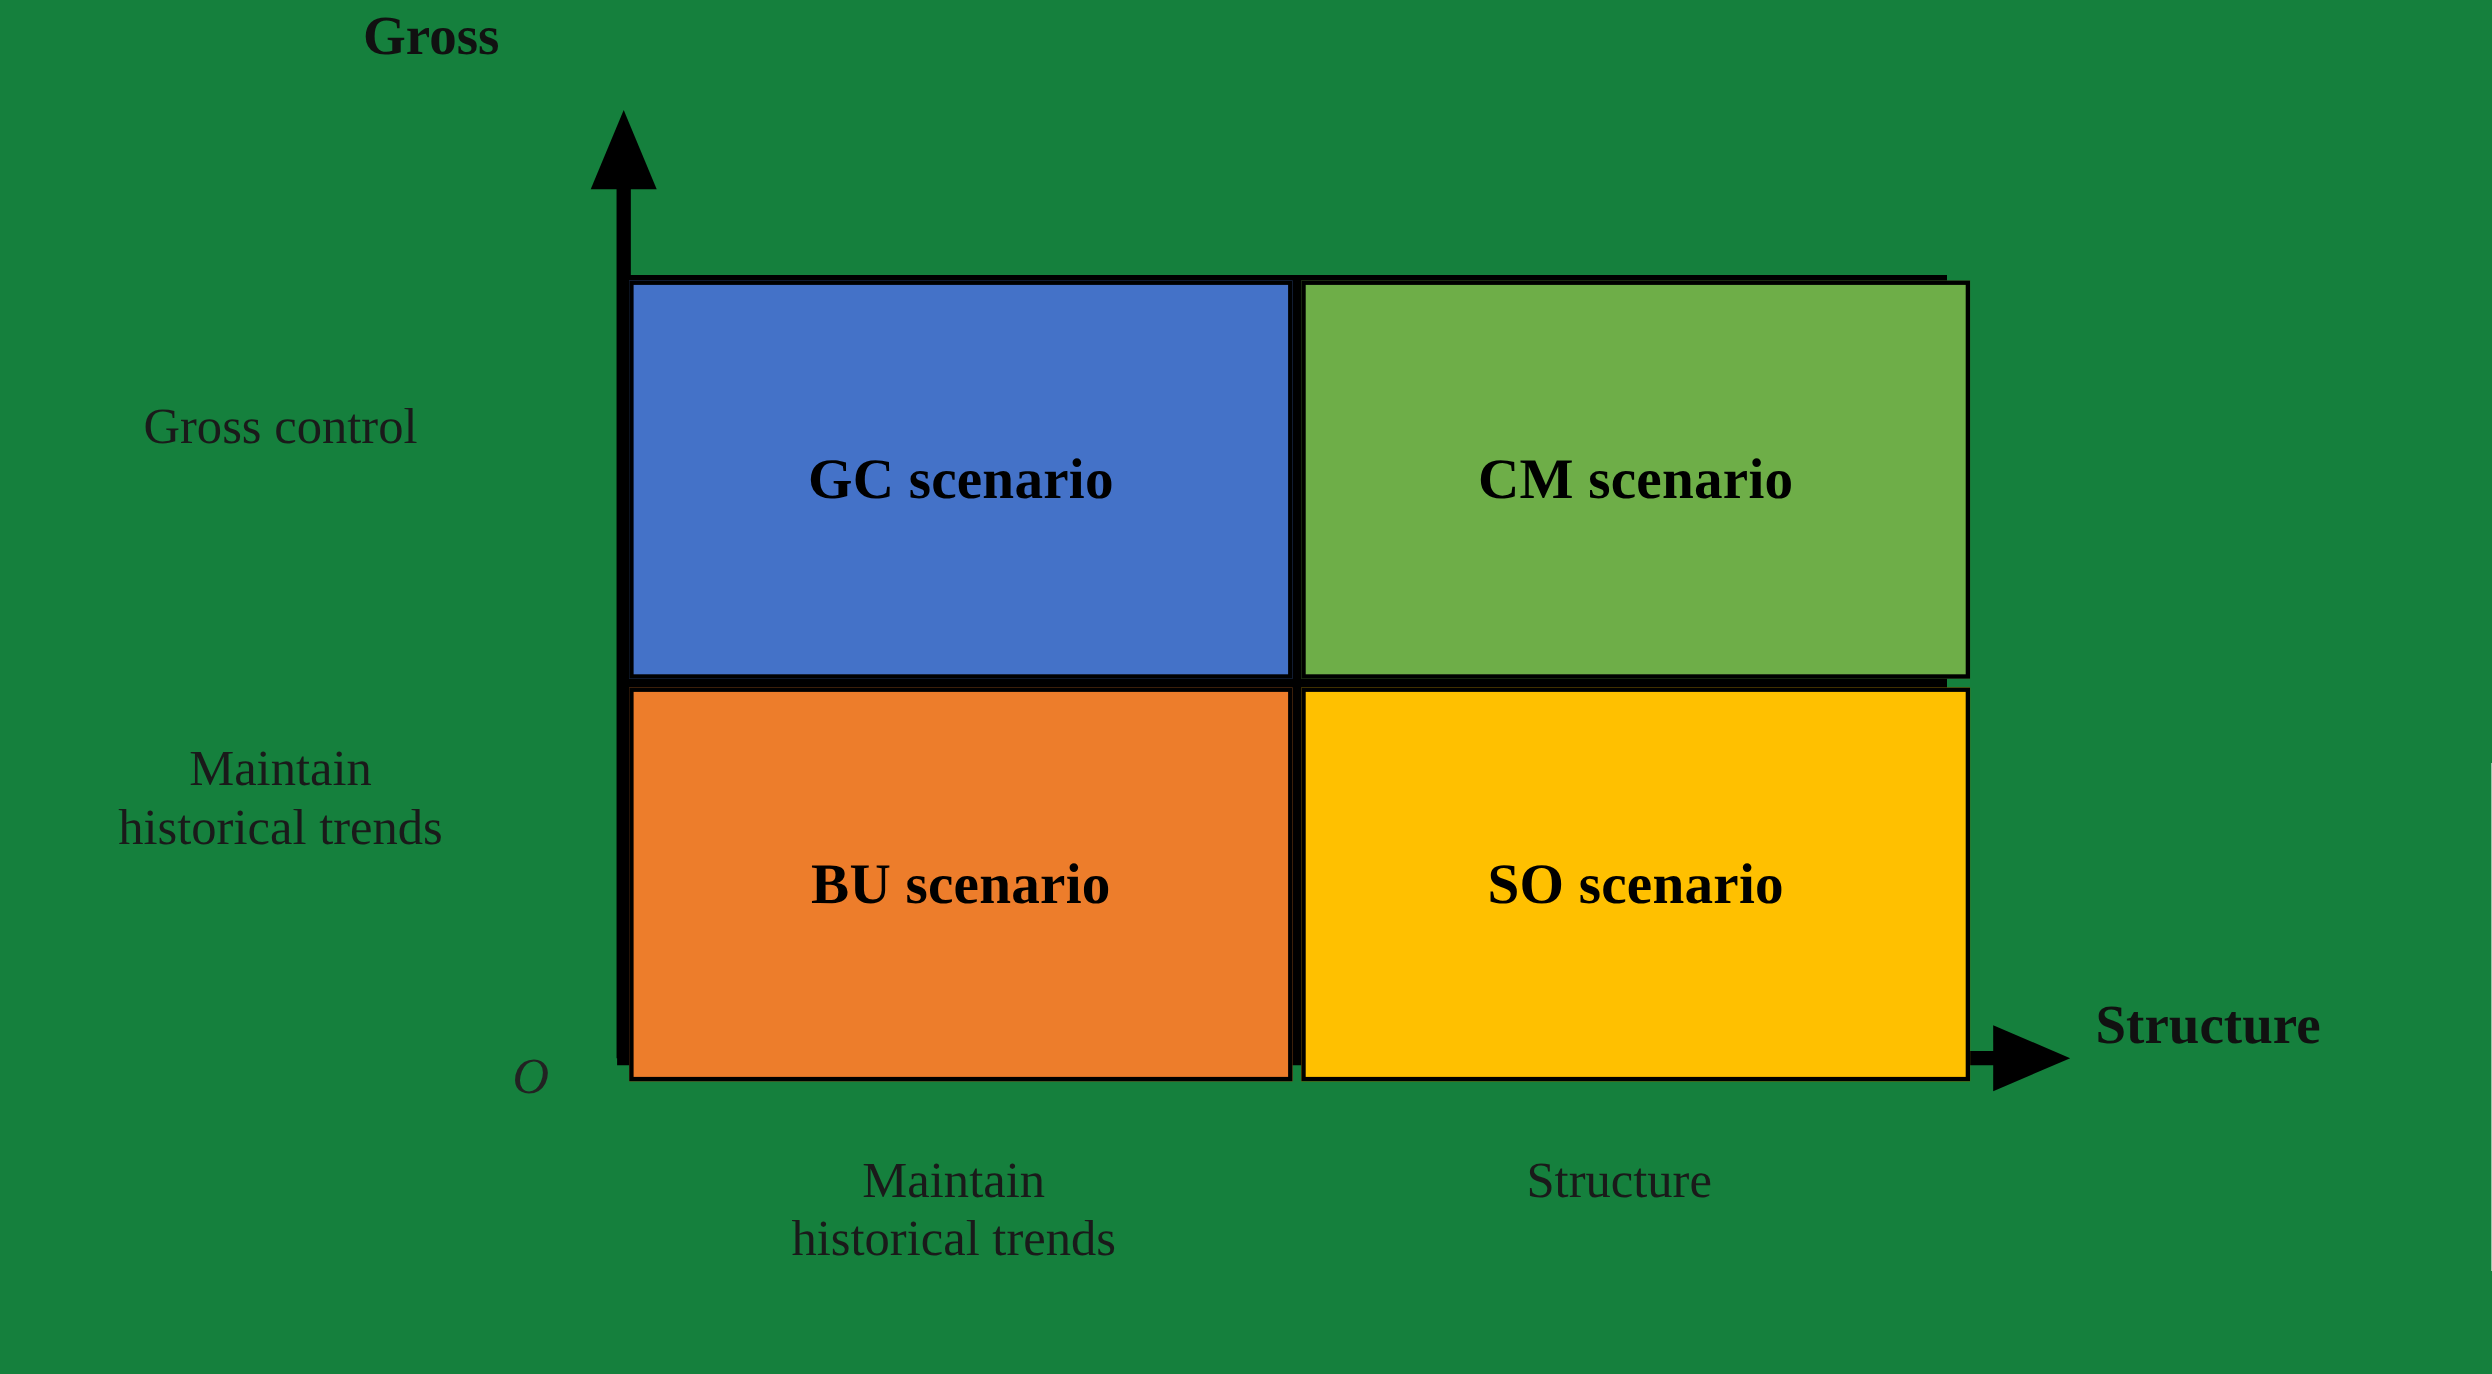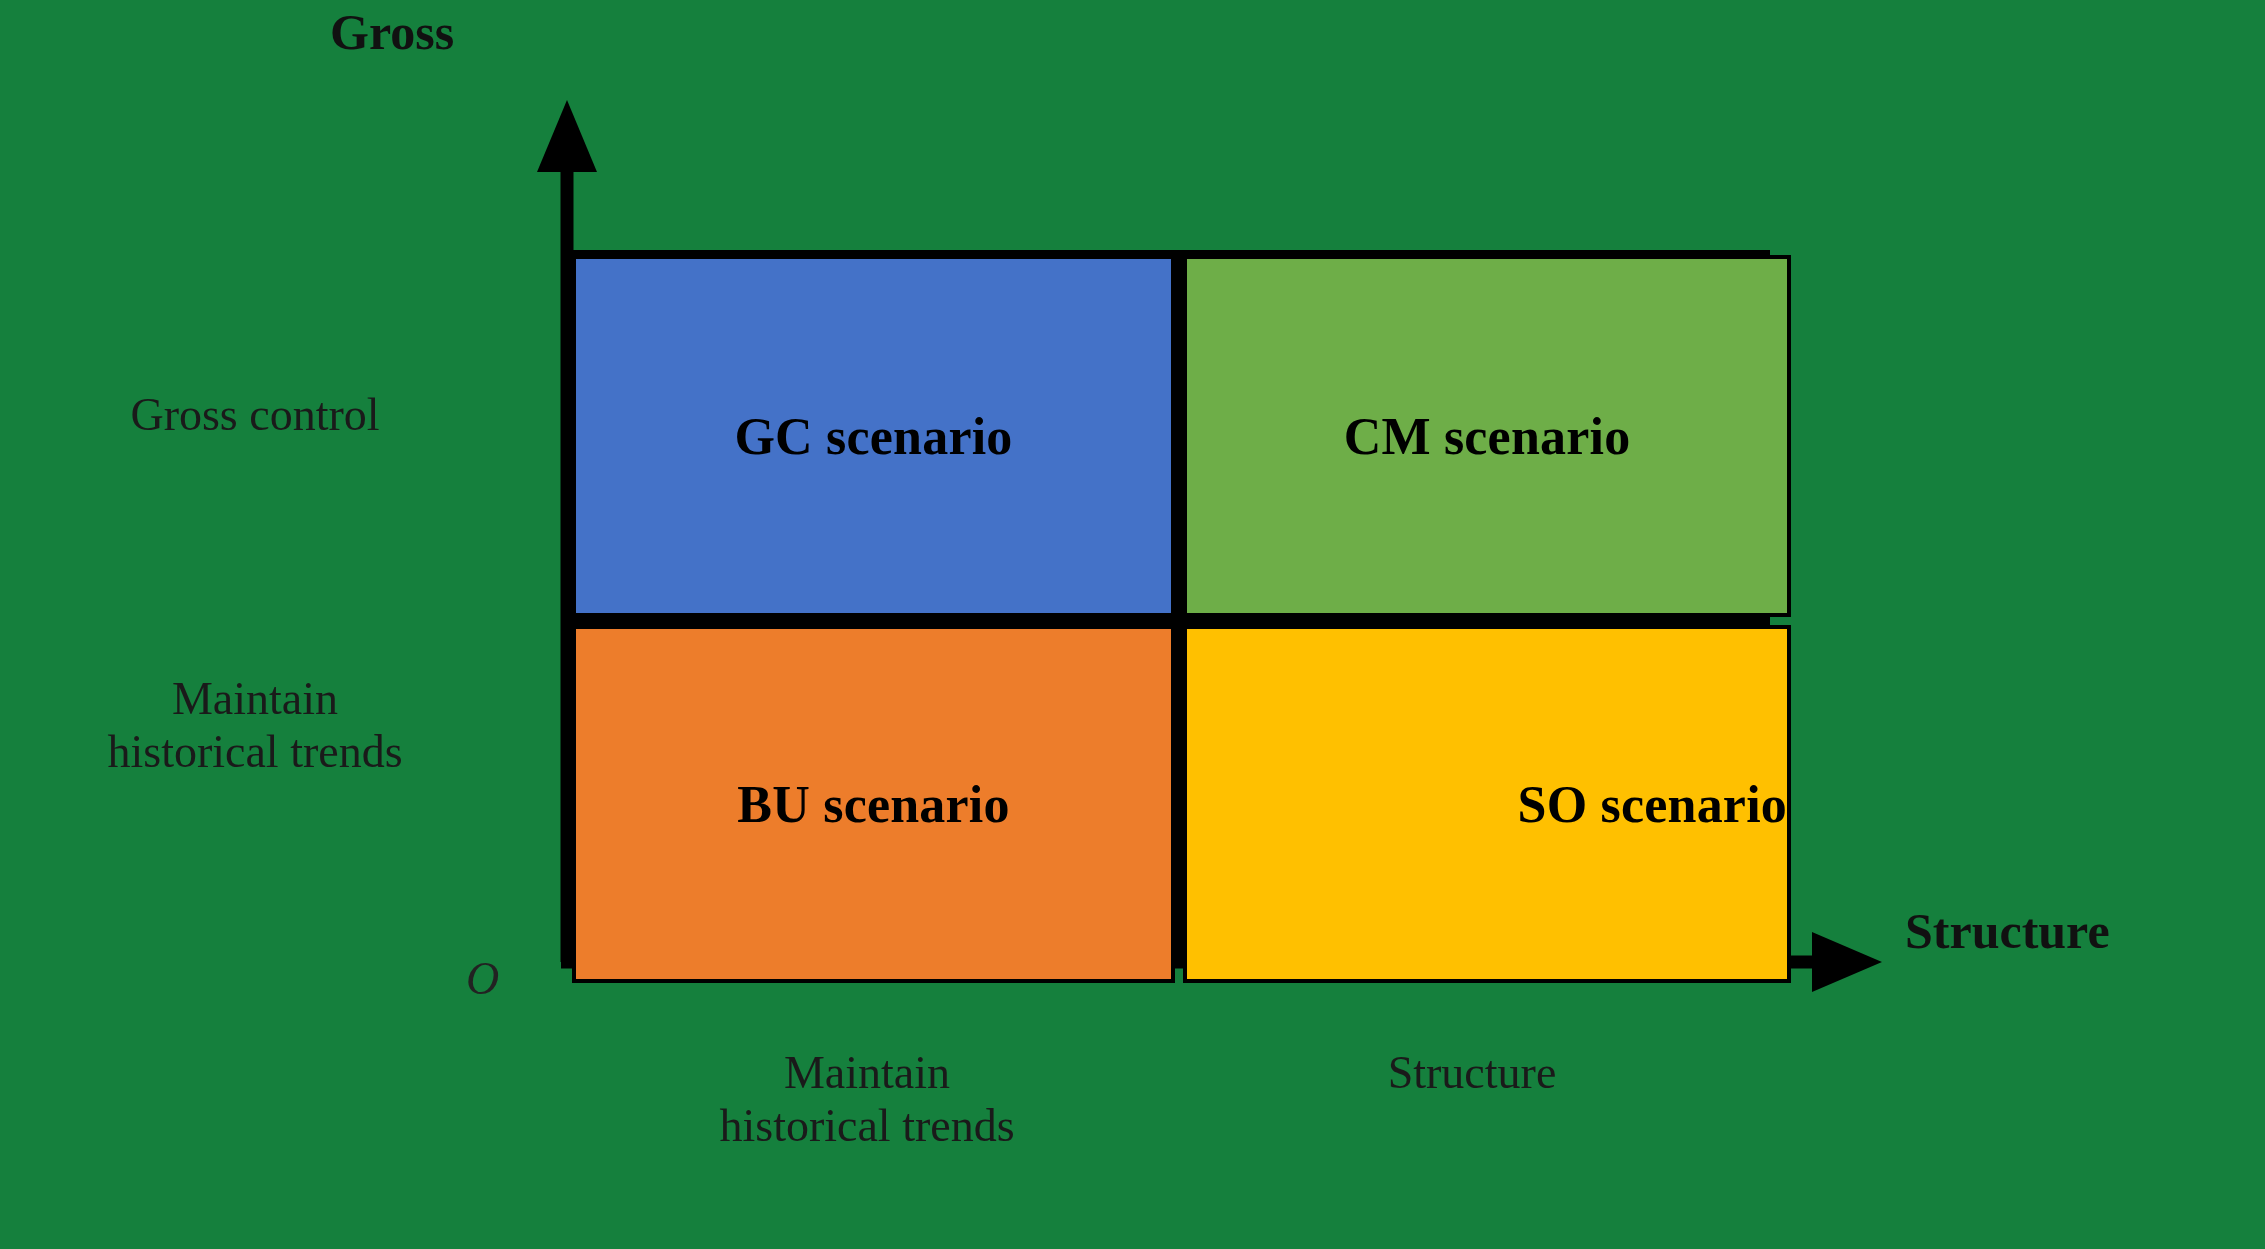--- a/index.html
+++ b/index.html
@@ -95,21 +95,21 @@
   
   .y-cat-label {
     position: absolute;
     text-align: center;
     font-size: 46px;
     line-height: 1.16;
     font-weight: normal;
     color: #1a1a1a;
     width: 460px;
   }
-  #y-cat-0 { left: 25px; top: 388px; }
+  #y-cat-0 { left: 25px; top: 361px; }
   #y-cat-1 { left: 25px; top: 672px; }
 
   
   .x-cat-label {
     position: absolute;
     text-align: center;
     font-size: 46px;
     line-height: 1.16;
     font-weight: normal;
     color: #1a1a1a;
@@ -148,21 +148,21 @@
     </div>
 
     <div class="quadrant" id="q-cm" style="background-color: rgb(110, 174, 72);">
       <span class="quadrant-label">CM scenario</span>
     </div>
 
     <div class="quadrant" id="q-bu" style="background-color: rgb(237, 125, 43); font-family: Liberation Serif, serif;">
       <span class="quadrant-label">BU scenario</span>
     </div>
 
-    <div class="quadrant" id="q-so" style="background-color: rgb(255, 192, 0); justify-content: flex-end;">
+    <div class="quadrant" id="q-so" style="background-color: rgb(255, 192, 0);">
       <span class="quadrant-label">SO scenario</span>
     </div>
 
   </div>
 
   <div class="y-cat-label" id="y-cat-0">
     <span class="cat-line">Gross control</span>
   </div>
 
   <div class="y-cat-label" id="y-cat-1">

